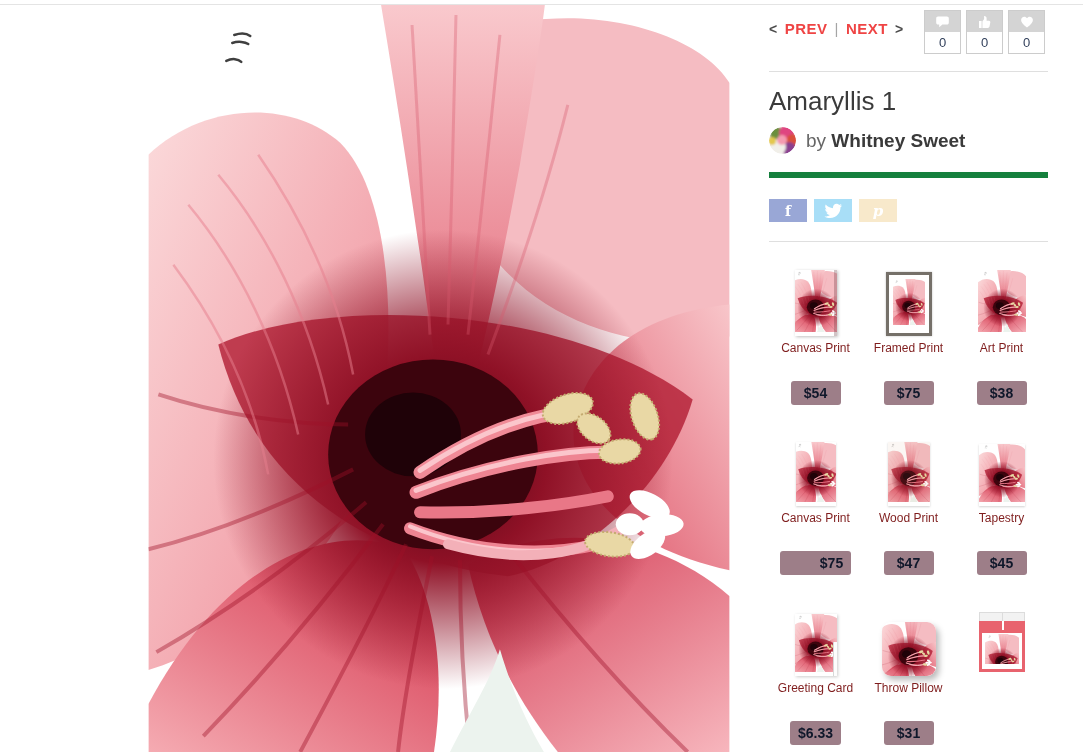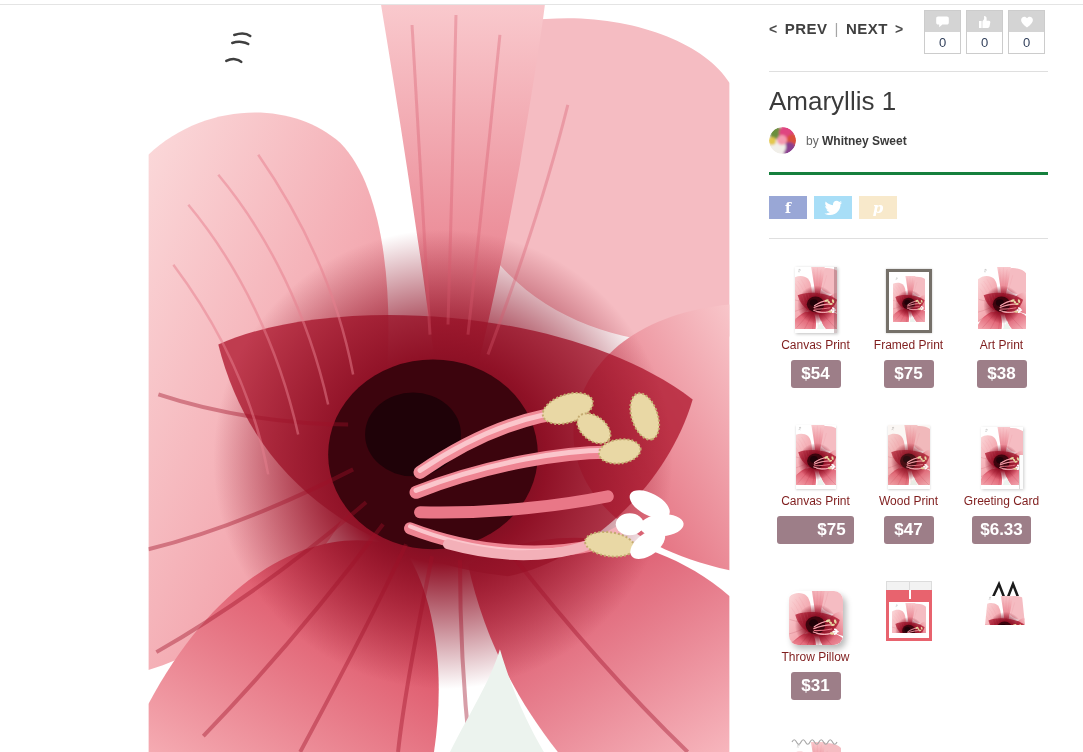--- a/index.html
+++ b/index.html
@@ -11,47 +11,47 @@
   
   .main-art { position:absolute; left:148px; top:5px; width:582px; height:747px; }
 
   
   .sidebar { position:absolute; left:769px; top:0; width:279px; }
 
   .nav-row { position:relative; height:72px; border-bottom:1px solid #dfdfdf; }
   .prevnext { position:absolute; left:0; top:20px; font-size:15px; font-weight:bold;
               color:#4b4b4b; letter-spacing:.5px; display:flex; align-items:center; gap:7px; }
   .chev { font-size:14px; font-weight:bold; color:#4b4b4b; cursor:pointer; }
-  .pn-link { cursor:pointer; color:#404040; text-decoration:none; }
+  .pn-link { cursor:pointer; color:#ef4444; text-decoration:none; }
   .pn-sep { color:#a5a5a5; font-weight:normal; }
 
   .counters { position:absolute; right:3px; top:10px; display:flex; gap:5px; }
   .counter { width:37px; height:44px; border:1px solid #ccc; background:#fff; text-align:center; cursor:pointer; }
   .counter-top { height:21px; background:#d4d4d4; display:flex; align-items:center; justify-content:center; }
   .counter-num { height:21px; line-height:21px; font-size:13px; color:#33415c; }
 
-  .title-block { padding:14px 0 18px 0; border-bottom:3px solid #15803d; }
+  .title-block { padding:14px 0 18px 0; border-bottom:6px solid #15803d; }
   .art-title { font-size:26px; color:#3b3b3b; font-weight:normal; margin-bottom:10px; }
   .byline { display:flex; align-items:center; gap:10px; }
   .avatar { width:27px; height:27px; border-radius:50%; overflow:hidden; flex:0 0 auto; cursor:pointer; }
-  .byline-text { font-size:12px; color:#666; }
+  .byline-text { font-size:19px; color:#666; }
   .artist-name { font-weight:bold; color:#3a3a3a; cursor:pointer; }
 
   .share-row { padding:21px 0 19px 0; border-bottom:1px solid #dfdfdf; display:flex; gap:7px; }
   .share-btn { width:38px; height:23px; display:flex; align-items:center; justify-content:center;
                cursor:pointer; border:none; }
   .share-btn .fglyph { color:#fff; font-weight:bold; font-size:14px; font-family:"DejaVu Serif", serif; }
   .share-btn .pglyph { color:#fff; font-weight:bold; font-style:italic; font-size:15px; font-family:"DejaVu Serif", serif; }
 
   .product-grid { padding-top:30px; display:grid; grid-template-columns:repeat(3,93px); }
   .cell { width:93px; text-align:center; margin-bottom:37px; cursor:pointer; }
   .thumb-wrap { height:64px; display:flex; align-items:flex-end; justify-content:center; }
   .p-label { font-size:12px; color:#7f1d1d; margin-top:5px; height:15px; line-height:15px; }
-  .p-price { display:inline-block; margin-top:7px; min-width:50px; padding:4px 8px;
-             border-radius:3px; color:#ffffff; font-weight:bold; font-size:17px; }
+  .p-price { display:inline-block; margin-top:25px; min-width:50px; padding:4px 8px;
+             border-radius:3px; color:#0f172a; font-weight:bold; font-size:14px; }
 
   .framed-box { border:3px solid #757069; background:#fff; padding:4px; box-shadow:0 0 2px rgba(0,0,0,.25); }
   .canvas-box { position:relative; box-shadow:1px 1px 3px rgba(0,0,0,.25); }
   .canvas-edge { position:absolute; right:0; top:0; width:3px; height:100%; background:rgba(90,40,45,.28); }
   .plain-box { box-shadow:0 1px 2px rgba(0,0,0,.18); }
   .pillow-box { width:54px; height:54px; border-radius:9px; overflow:hidden;
                 box-shadow:3px 4px 6px rgba(0,0,0,.28); }
   .card-box { position:relative; box-shadow:1px 1px 3px rgba(0,0,0,.2); background:#fff; }
   .card-fold { position:absolute; right:0; bottom:0; width:4px; height:55%; background:#fdfdfd; border-left:1px solid #d8d8d8; }
 
@@ -330,20 +330,31 @@
             <svg width="42" height="60" viewBox="0 0 42 60">
               <use href="#amaryllis" width="42" height="60"></use>
               <rect width="42" height="60" fill="#c89b6e" opacity="0.08"></rect>
             </svg>
           </div>
         </div>
         <div class="p-label">Wood Print</div>
         <div class="p-price" style="background-color: rgb(157, 126, 136);">$47</div>
       </div>
 
+      <div class="cell">
+        <div class="thumb-wrap">
+          <div class="plain-box">
+            <svg width="46" height="58" viewBox="0 0 46 58">
+                <use href="#amaryllis" width="46" height="58"></use>
+              </svg>
+          </div>
+        </div>
+        <div class="p-label">Tapestry</div>
+        <div class="p-price" style="background-color: rgb(157, 126, 136);">$45</div>
+      </div>
 
       <div class="cell">
         <div class="thumb-wrap">
           <div class="card-box">
             <svg width="42" height="58" viewBox="0 0 42 58">
                 <use href="#amaryllis" width="42" height="58"></use>
               </svg>
             <div class="card-fold"></div>
           </div>
         </div>

